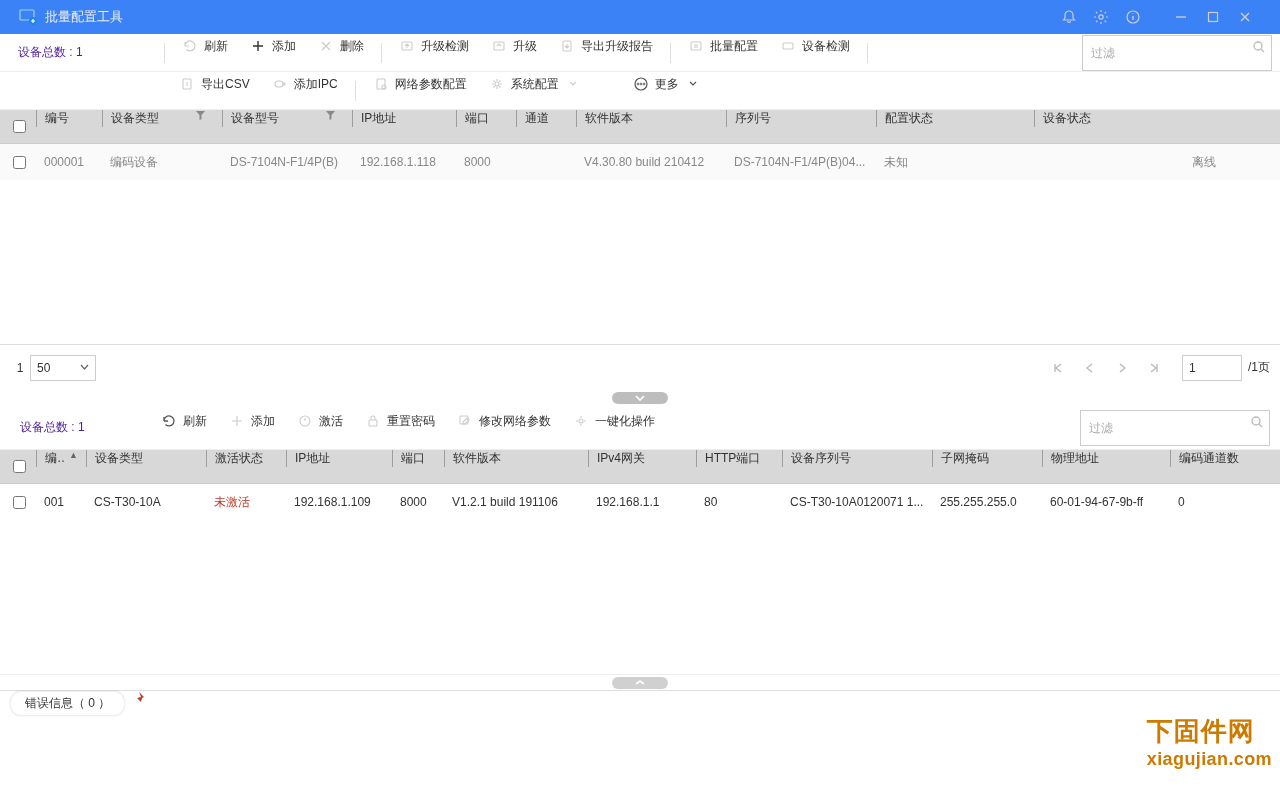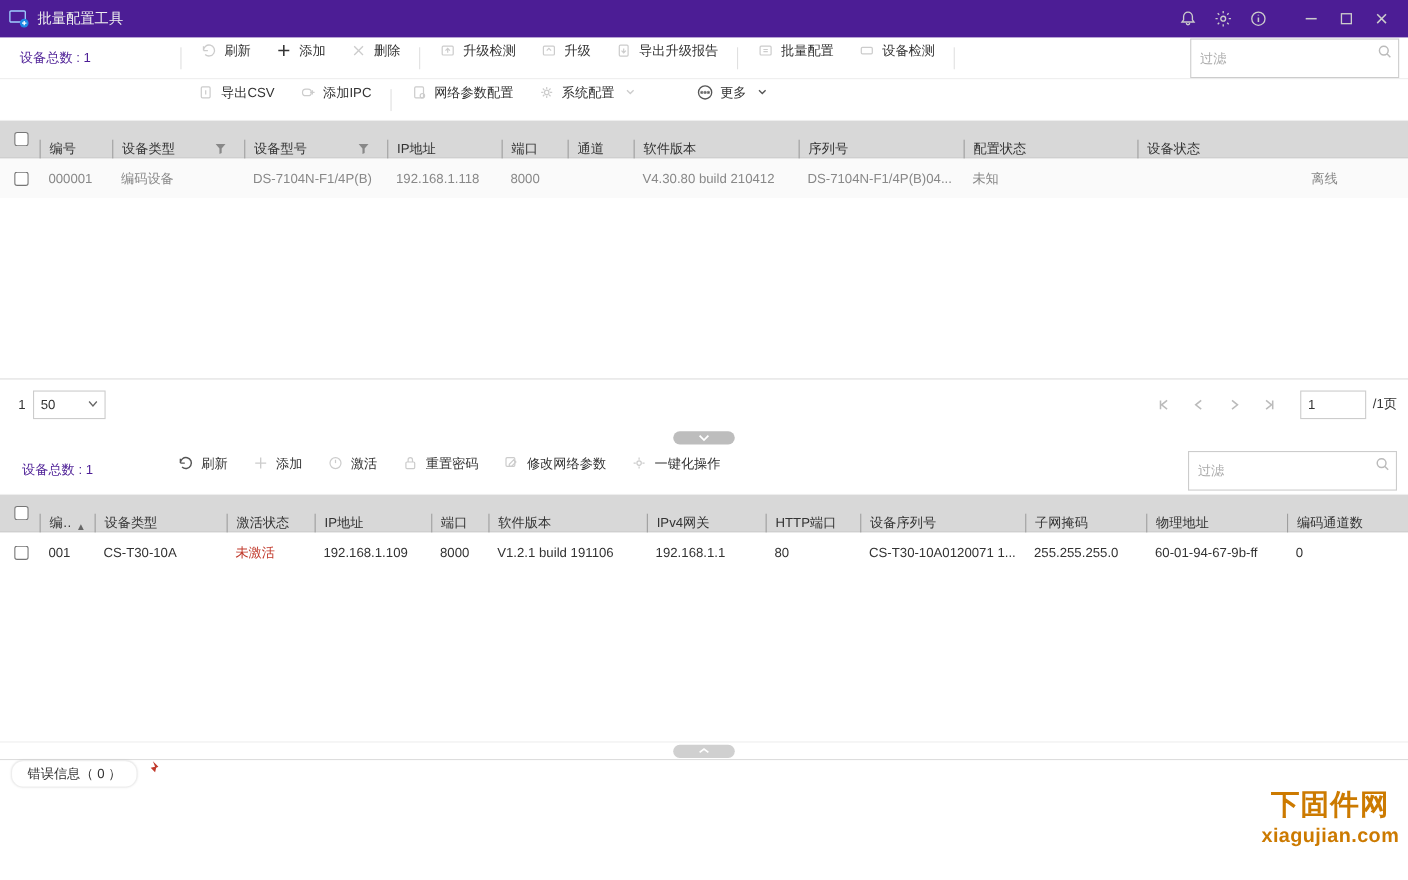--- a/index.html
+++ b/index.html
@@ -1,17 +1,17 @@
 <!DOCTYPE html>
 <html><head>
 <meta charset="utf-8">
 <style>
 *{box-sizing:border-box;margin:0;padding:0;font-family:"Microsoft YaHei","Segoe UI",Arial,sans-serif;font-size:12px;color:#333}
 body{background:#fff;width:1280px;height:800px;overflow:hidden;position:relative}
-.titlebar{height:34px;background:#4c1d95;display:flex;align-items:center;padding:0 8px;color:#eee}
+.titlebar{height:34px;background:#3b82f6;display:flex;align-items:center;padding:0 19px;color:#eee}
 .titlebar .logo{width:18px;height:18px;position:relative;margin-right:8px}
 .titlebar .logo svg{display:block}
 .titlebar .title{color:#eee;font-size:13px;flex:0 0 auto}
 .titlebar .spacer{flex:1}
 .titlebar .tb-icon{width:32px;height:34px;display:flex;align-items:center;justify-content:center;color:#ccc}
 .titlebar .tb-icon svg{stroke:#ccc;fill:none}
 .toolbar{height:38px;border-bottom:1px solid #eee;display:flex;align-items:center;padding:0 8px}
 .dev-count{color:#4c1d95;padding:0 10px;min-width:150px}
 .vsep{width:1px;height:20px;background:#e0e0e0;margin:0 6px}
 .tbtn{display:flex;align-items:flex-start;gap:6px;padding:0 10px;height:32px;color:#555;border:1px solid transparent}
@@ -21,21 +21,21 @@
 .tbtn.disabled svg{stroke:#ccc}
 .tbtn.active{color:#333}
 .filter-wrap{margin-left:auto;width:190px;position:relative}
 .filter-wrap input{width:100%;height:36px;border:1px solid #ccc;padding:0 26px 0 8px;color:#555;outline:none}
 .filter-wrap input::placeholder{color:#aaa}
 .filter-wrap .sicon{position:absolute;right:6px;top:5px;color:#bbb}
 .toolbar2{height:38px;border-bottom:1px solid #eee;display:flex;align-items:center;padding:0 8px 0 168px}
 .grid-head{height:34px;background:#d8d8d8;display:flex;align-items:center;padding-left:6px;border-bottom:1px solid #ccc}
 .grid-head .chk, .grid-row .chk{width:26px;display:flex;align-items:center;justify-content:center}
 .chk input{width:13px;height:13px}
-.col{display:flex;align-items:flex-end;height:34px;padding:0 4px;color:#444;position:relative}
+.col{display:flex;align-items:flex-start;height:34px;padding:0 4px;color:#444;position:relative}
 .col .lab{border-left:1px solid #9e9e9e;padding-left:8px;white-space:nowrap;overflow:hidden;text-overflow:ellipsis}
 .grid-head .col .lab{color:#333;font-weight:400}
 .filter-ic{margin-left:auto;margin-right:8px;color:#777}
 .grid-row{height:36px;display:flex;align-items:center;padding-left:6px;background:#fafafa}
 .grid-row .cell{padding:0 4px 0 12px;white-space:nowrap;overflow:hidden;text-overflow:ellipsis;color:#888}
 .grid-body{height:200px;overflow:hidden}
 .grid-body.lower{height:190px}
 .pager{height:46px;border-top:1px solid #ddd;display:flex;align-items:center;padding:0 10px;background:#fff}
 .pager .pn{width:20px;text-align:center}
 .pager select,.pager .sel{height:26px;border:1px solid #ccc;width:66px;padding:0 6px;display:flex;align-items:center;justify-content:space-between;background:#fff}
@@ -43,21 +43,21 @@
 .pager input.page{width:60px;height:26px;border:1px solid #ccc;text-align:left;padding:0 6px}
 .splitter{height:16px;background:#fff;display:flex;align-items:center;justify-content:center}
 .splitter .handle{width:56px;height:12px;background:#bdbdbd;border-radius:6px;display:flex;align-items:center;justify-content:center}
 .lower-toolbar{height:44px;display:flex;align-items:center;padding:0 10px;border-bottom:1px solid #eee}
 .info-dot{width:14px;height:14px;border-radius:50%;background:#1e88e5;color:#fff;display:inline-flex;align-items:center;justify-content:center;font-size:9px;margin-left:4px}
 .bottom-collapse{height:16px;background:#fff;display:flex;align-items:center;justify-content:center;border-top:1px solid #eee}
 .bottom-collapse .hb{width:56px;height:12px;background:#d0d0d0;border-radius:6px;display:flex;align-items:center;justify-content:center}
 .status-bar{height:26px;border-top:1px solid #ddd;display:flex;padding:0 10px;background:#fff}
 .status-bar .pill{padding:3px 14px;border-radius:11px;background:#fff;color:#666;border:1px solid #eee;box-shadow:0 0 2px rgba(0,0,0,.1)}
 .status-bar .pin{margin-left:10px;color:#c0392b}
-.watermark{position:absolute;right:8px;bottom:30px;text-align:center;pointer-events:none}
+.watermark{position:absolute;right:8px;bottom:30px;text-align:left;pointer-events:none}
 .watermark .l1{font-size:26px;font-weight:900;color:#cc7a00;letter-spacing:1px;font-family:"SimHei","Microsoft YaHei"}
 .watermark .l2{font-size:18px;font-weight:900;color:#cc7a00;letter-spacing:.4px;font-family:Arial}
 .red{color:#c0392b!important}
 .col-sort{margin-left:4px;color:#666;font-size:9px}
 svg{overflow:visible}
 .grid-row.lower .cell{color:#333}
 </style>
 </head>
 <body>
 

